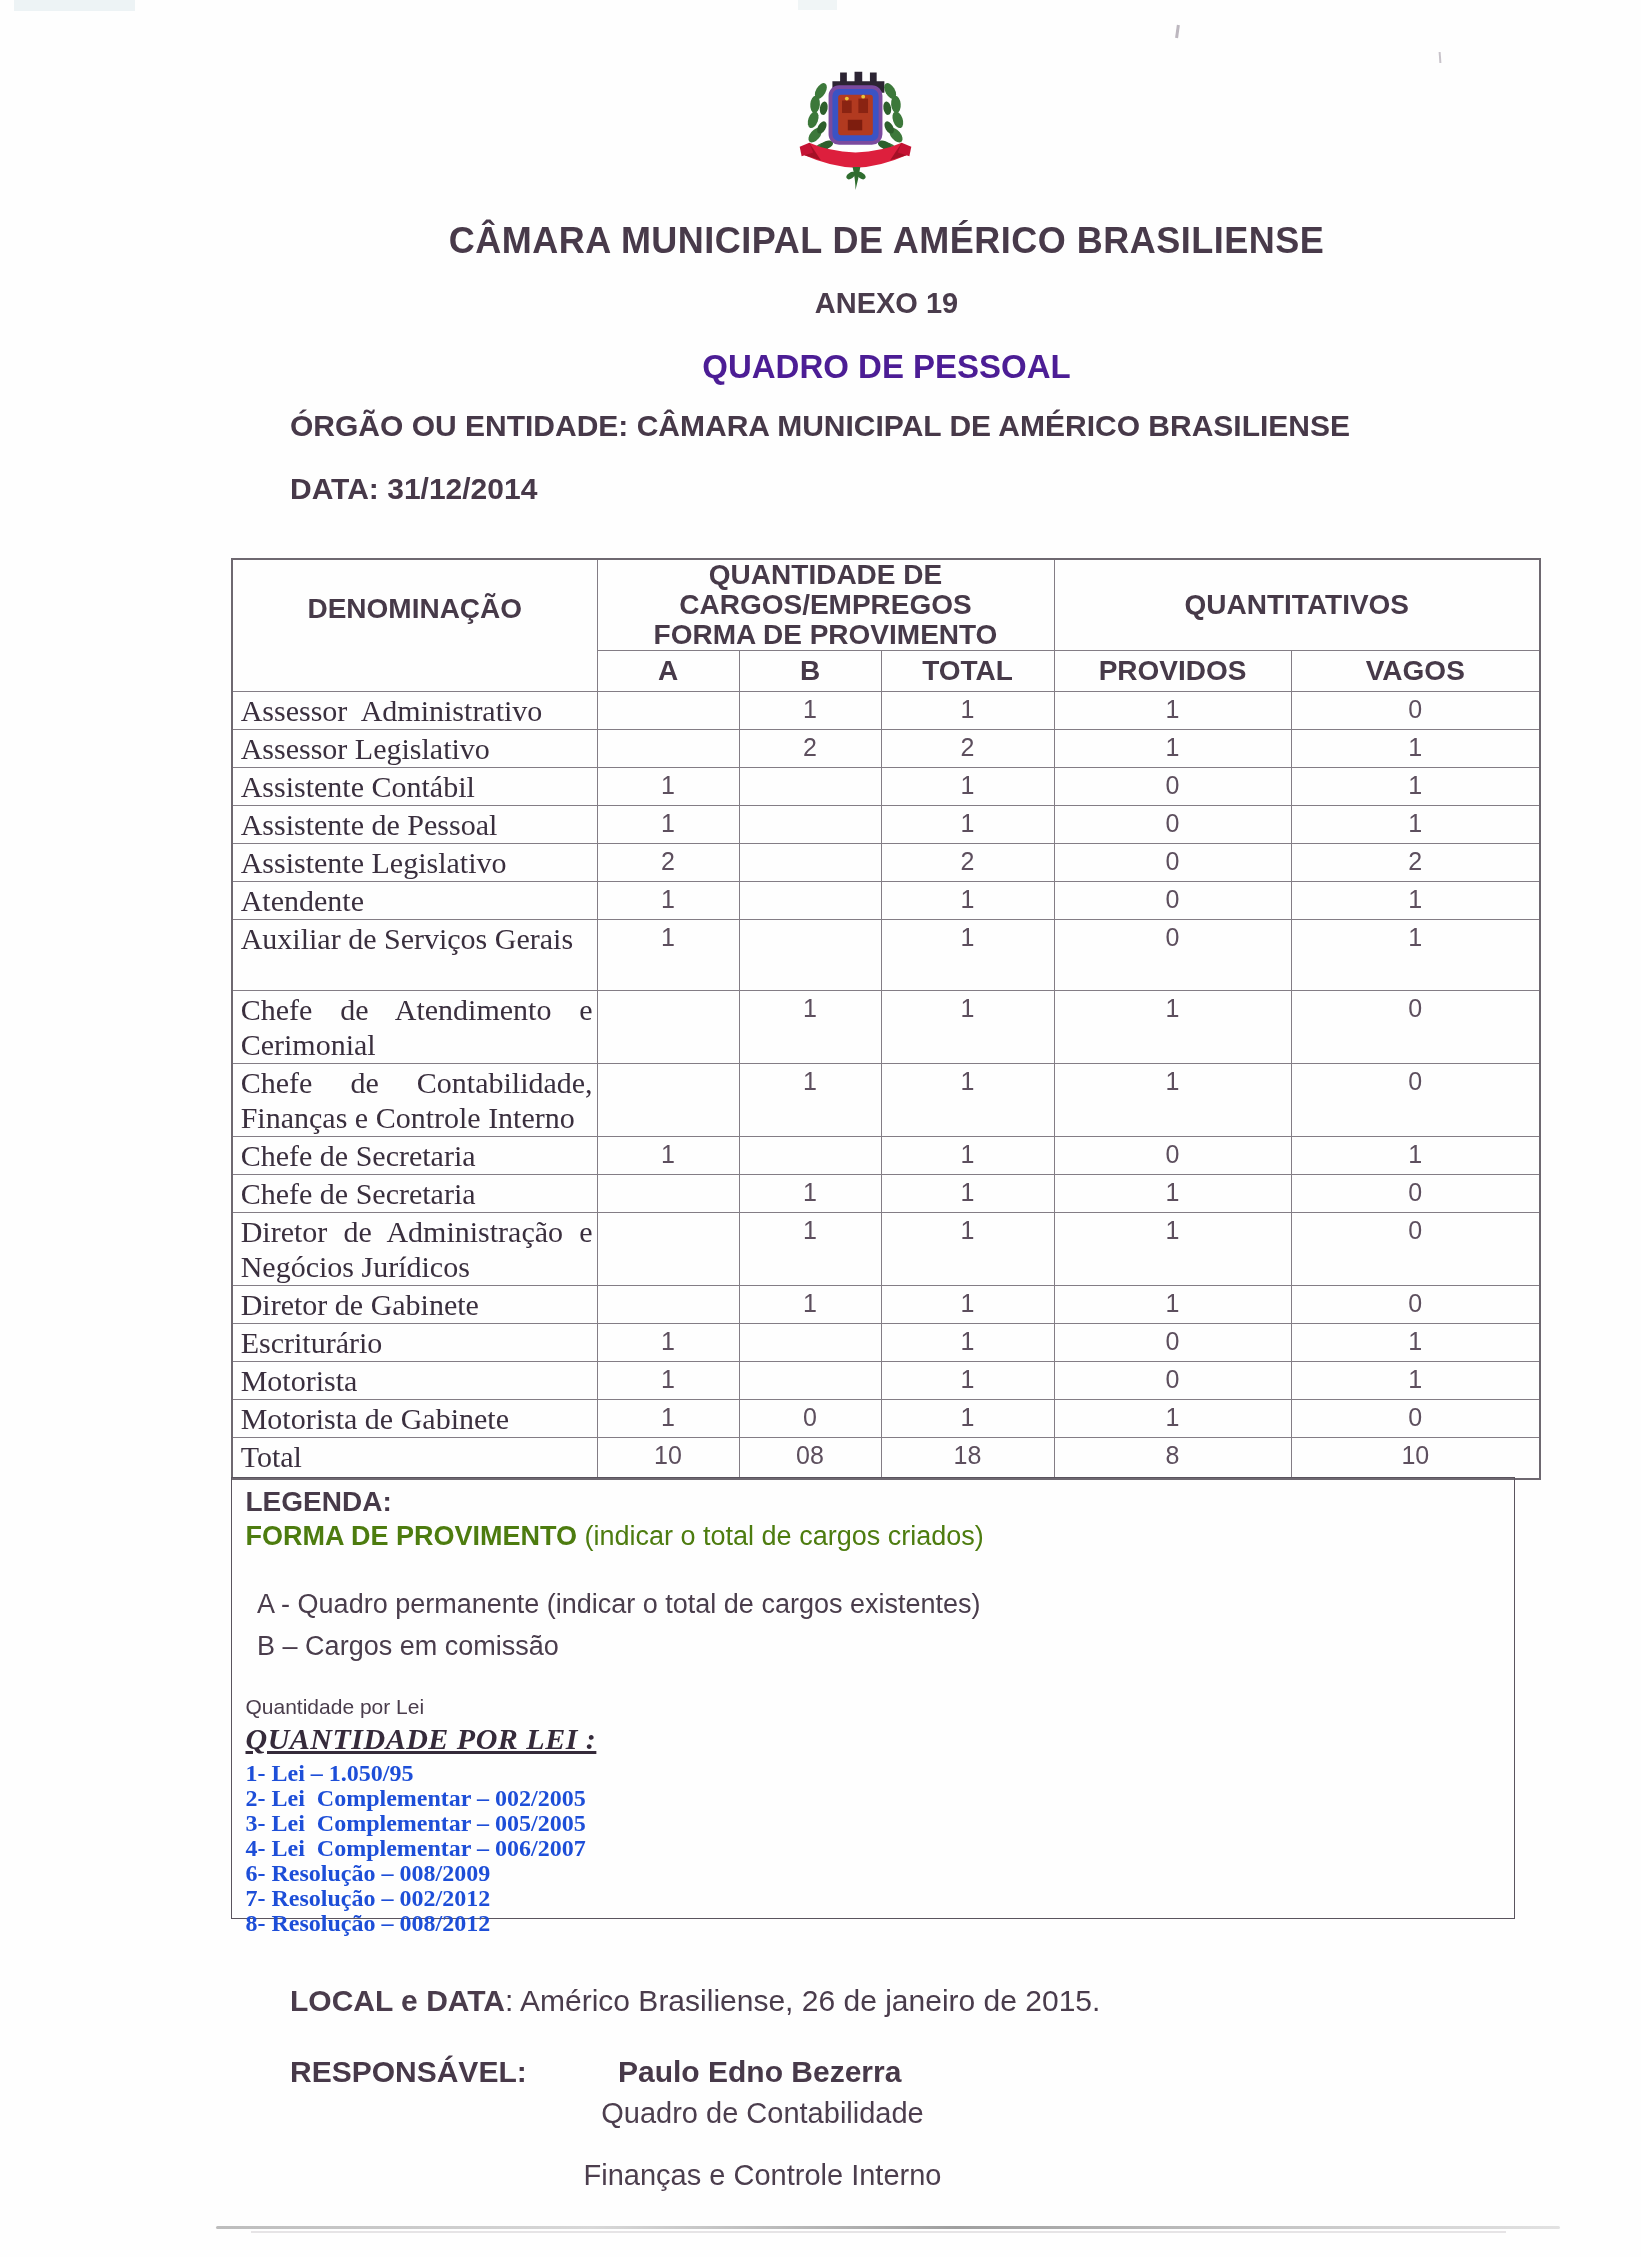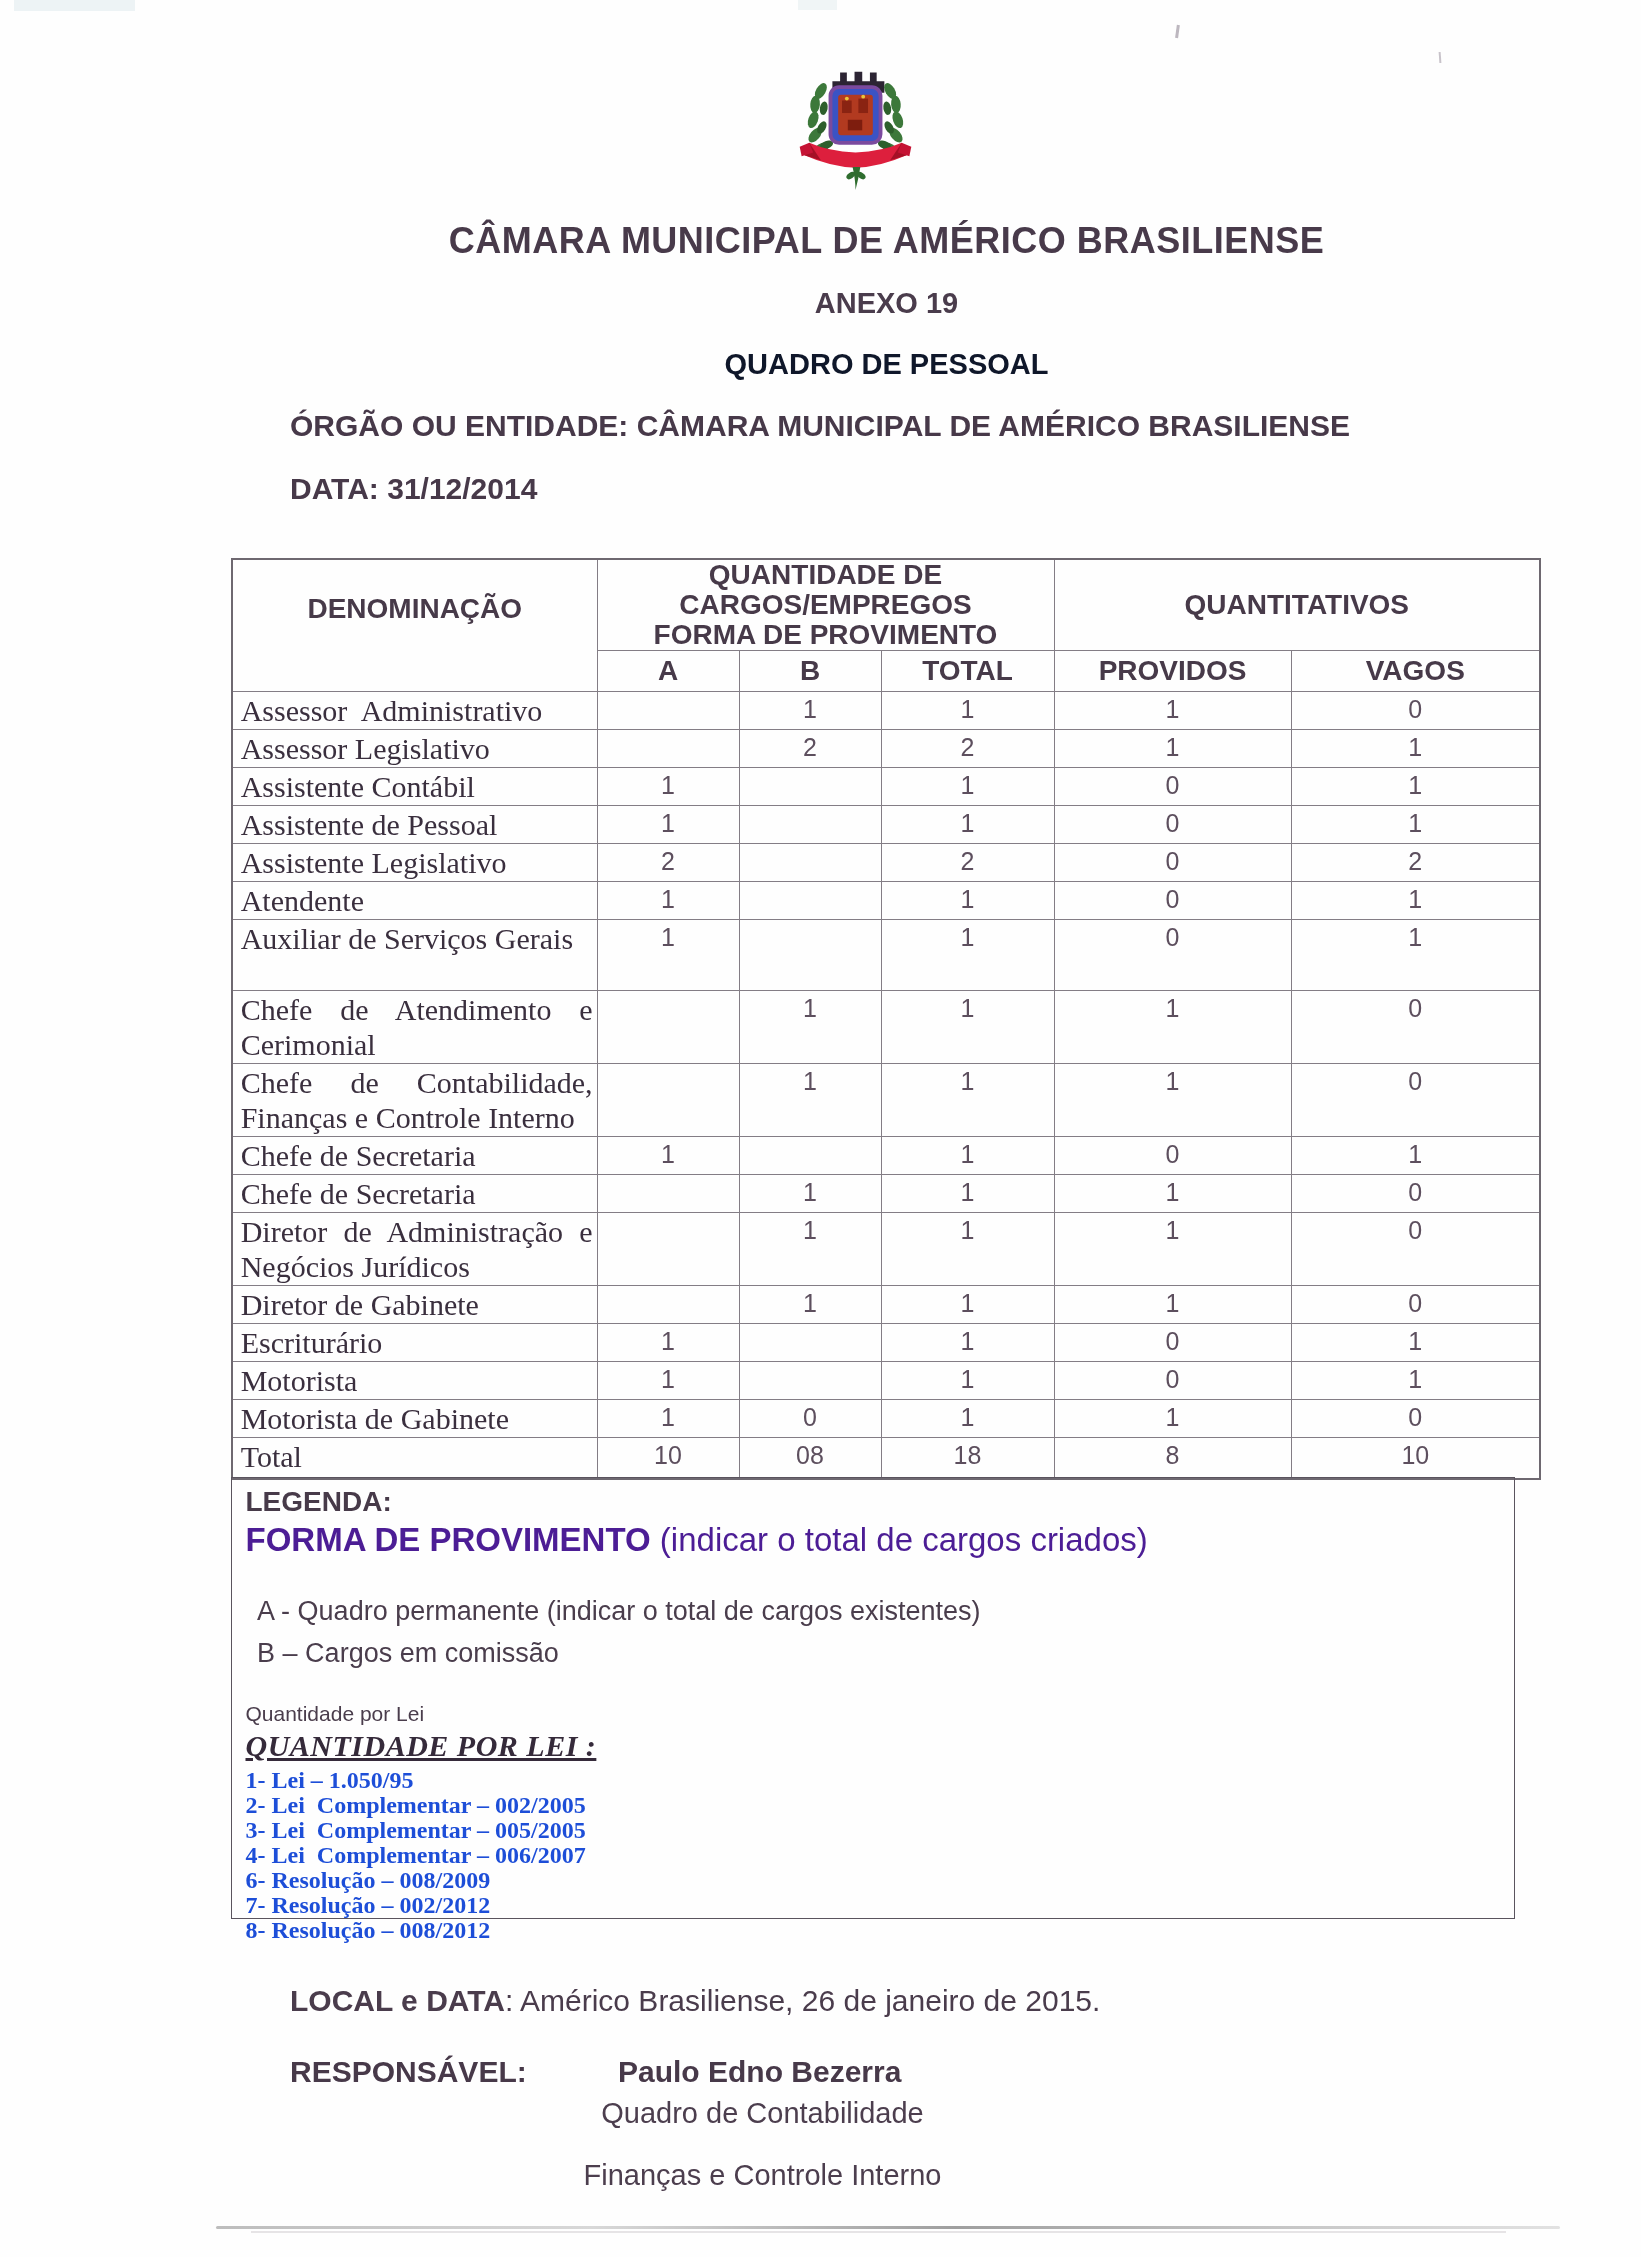--- a/index.html
+++ b/index.html
@@ -19,21 +19,21 @@
     background:linear-gradient(90deg,#bdbdbd,#d8d8d8 28%,#9f9f9f 55%,#c7c7c7 80%,#e2e2e2); }
   .scan-line-2 { position:absolute; left:251px; top:2231px; width:1255px; height:1.9px; background:#e6e4e6; }
 
   .logo { position:absolute; left:792px; top:58px; width:127px; height:137px; }
 
   .title1 { position:absolute; left:232px; top:220px; width:1309px; text-align:center;
     font-size:36px; font-weight:bold; letter-spacing:0.5px; color:#483a4a; }
   .title2 { position:absolute; left:232px; top:287px; width:1309px; text-align:center;
     font-size:29px; font-weight:bold; color:#4a3c4c; }
   .title3 { position:absolute; left:232px; top:348px; width:1309px; text-align:center;
-    font-size:29px; font-weight:bold; color:#0f172a; }
+    font-size:33px; font-weight:bold; color:#4c1d95; }
   .orgao  { position:absolute; left:290px; top:409px; font-size:30px; font-weight:bold; color:#473949; }
   .dataline { position:absolute; left:290px; top:472px; font-size:30px; font-weight:bold; color:#473949; }
 
   table.quadro {
     position:absolute; left:231px; top:558px; width:1309px;
     border-collapse:collapse; table-layout:fixed;
     border:2.9px solid #6e6870;
   }
   table.quadro th, table.quadro td { border:1.9px solid #837d85; }
   th.th-denom { width:365px; font-size:28px; font-weight:bold; color:#473a49;
@@ -49,21 +49,21 @@
     text-align:justify; text-align-last:left; white-space:pre-wrap; }
   td.num-cell { font-size:25px; color:#5d4f5e; text-align:center; vertical-align:top; padding-top:2.9px; }
   tr.row-single { height:37px; }
   tr.row-tall { height:71px;padding-left:20px; }
   tr.row-total { height:41px; }
   tr.row-total td.name-cell { font-size:30px; }
 
   .legend { position:absolute; left:231px; top:1477px; width:1284px; height:442px;
     border:1.9px solid #5a545e; padding:7.7px 9.7px 0 13.5px; }
   .legend-title { font-size:28px; font-weight:bold; color:#473a49; }
-  .legend-forma { font-size:33px; margin-top:2.9px; color:#4c1d95; }
+  .legend-forma { font-size:27px; margin-top:2.9px; color:#4d7c0f; }
   .legend-forma .b { font-weight:bold; }
   .legend-item { font-size:27px; margin-left:11.6px; line-height:42px; color:#4a3d4c; }
   .legend-items { margin-top:31px; }
   .legend-small { font-size:21px; margin-top:28px; color:#4a3d4c; }
   .legend-qpl { font-family:"Liberation Serif", serif; font-style:italic; font-weight:bold;
     font-size:30px; margin-top:3.9px; color:#352a3a; letter-spacing:0.5px;text-decoration:underline; }
   .laws { margin-top:4.8px; }
   .law-item { font-family:"Liberation Serif", serif; font-weight:bold; font-size:24px;
     line-height:25px; color:#1d4ed8; white-space:pre-wrap; }
 

